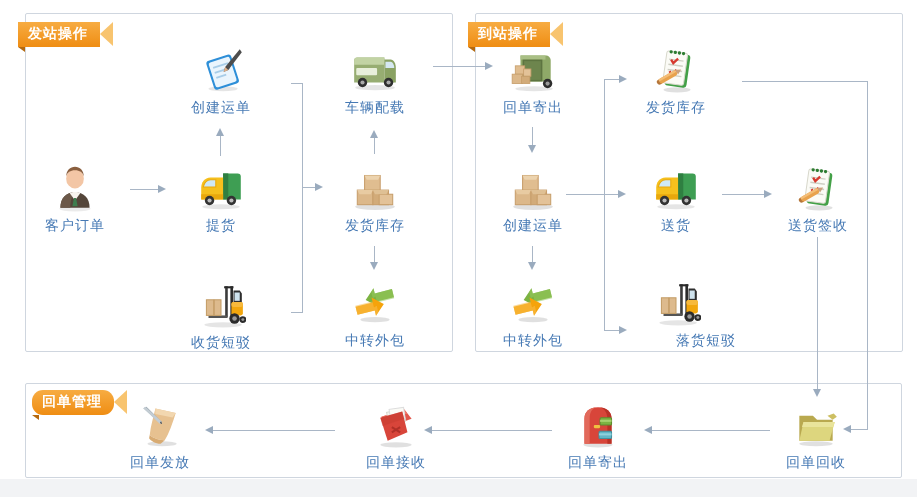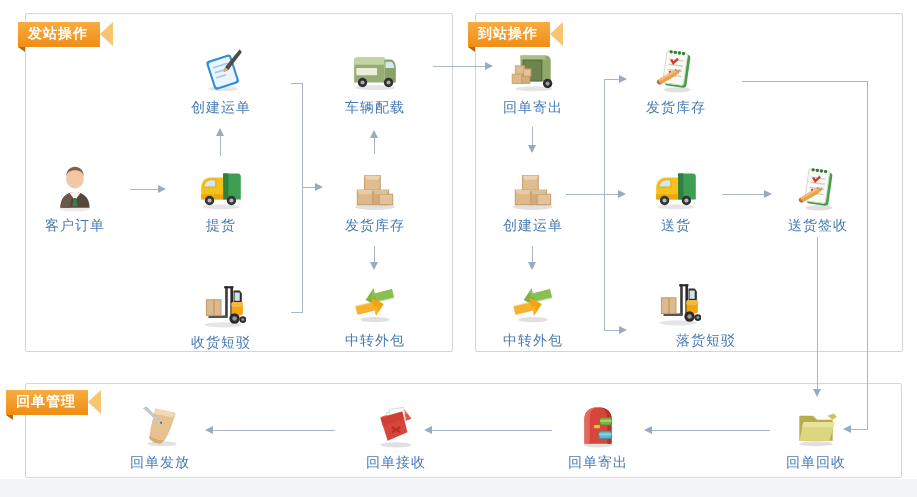--- a/index.html
+++ b/index.html
@@ -25,21 +25,21 @@
 </head>
 <body>
 
 <div class="canvas">
   <div class="box" style="left:25px;top:13px;width:428px;height:339px;"></div>
   <div class="box" style="left:475px;top:13px;width:428px;height:339px;"></div>
   <div class="box" style="left:25px;top:383px;width:877px;height:95px;"></div>
 
   <div class="badge" style="left:18px;top:22px;"><span>发站操作</span></div>
   <div class="badge" style="left:468px;top:22px;"><span>到站操作</span></div>
-  <div class="badge" style="left:6px;top:390px;"><span>回单管理</span></div>
+  <div class="badge" style="left:32px;top:390px;border-radius:11px;"><span>回单管理</span></div>
 
   <div id="connectors">
       <div class="seg" style="left: 130px; top: 189px; width: 28px; height: 1px;"></div>
       <div class="head" style="border-top: 4.5px solid transparent; border-bottom: 4.5px solid transparent; border-left: 8px solid rgb(154, 171, 190); left: 158px; top: 185px;"></div>
       <div class="seg" style="left: 220px; top: 132px; width: 1px; height: 24px;"></div>
       <div class="head" style="border-left: 4.5px solid transparent; border-right: 4.5px solid transparent; border-bottom: 8px solid rgb(154, 171, 190); left: 216px; top: 128px;"></div>
       <div class="seg" style="left: 291px; top: 83px; width: 12px; height: 1px;"></div>
       <div class="seg" style="left: 291px; top: 312px; width: 12px; height: 1px;"></div>
       <div class="seg" style="left: 302px; top: 83px; width: 1px; height: 230px;"></div>
       <div class="seg" style="left: 303px; top: 187px; width: 12px; height: 1px;"></div>

